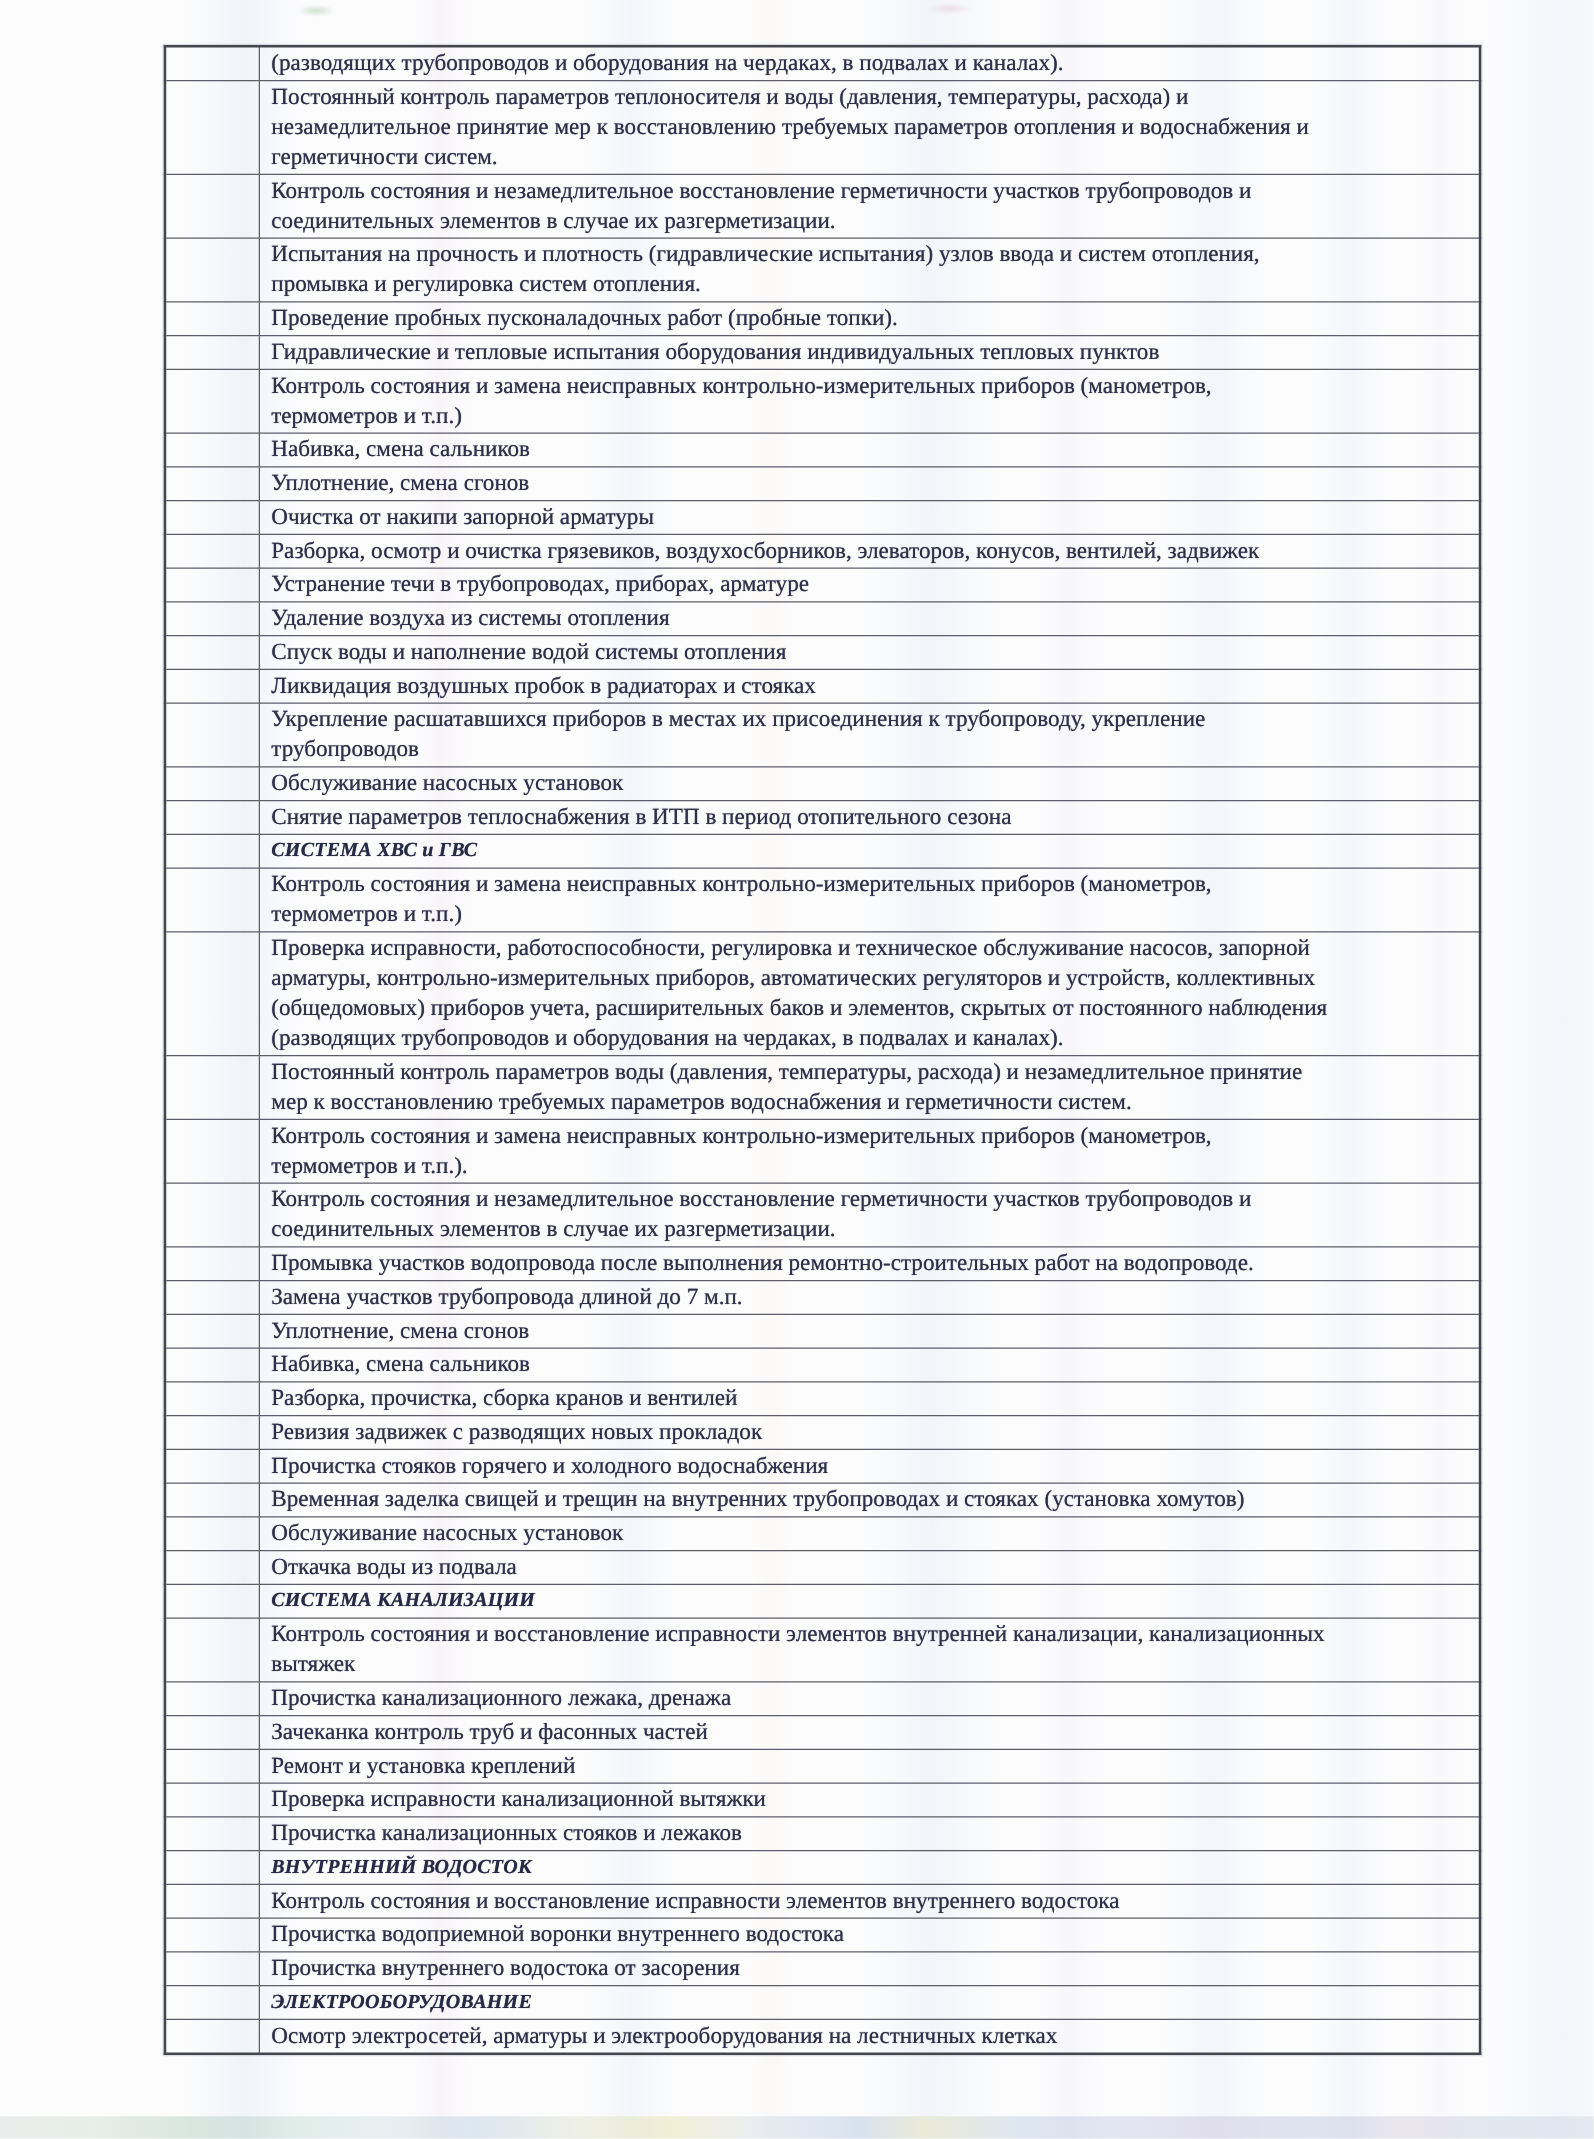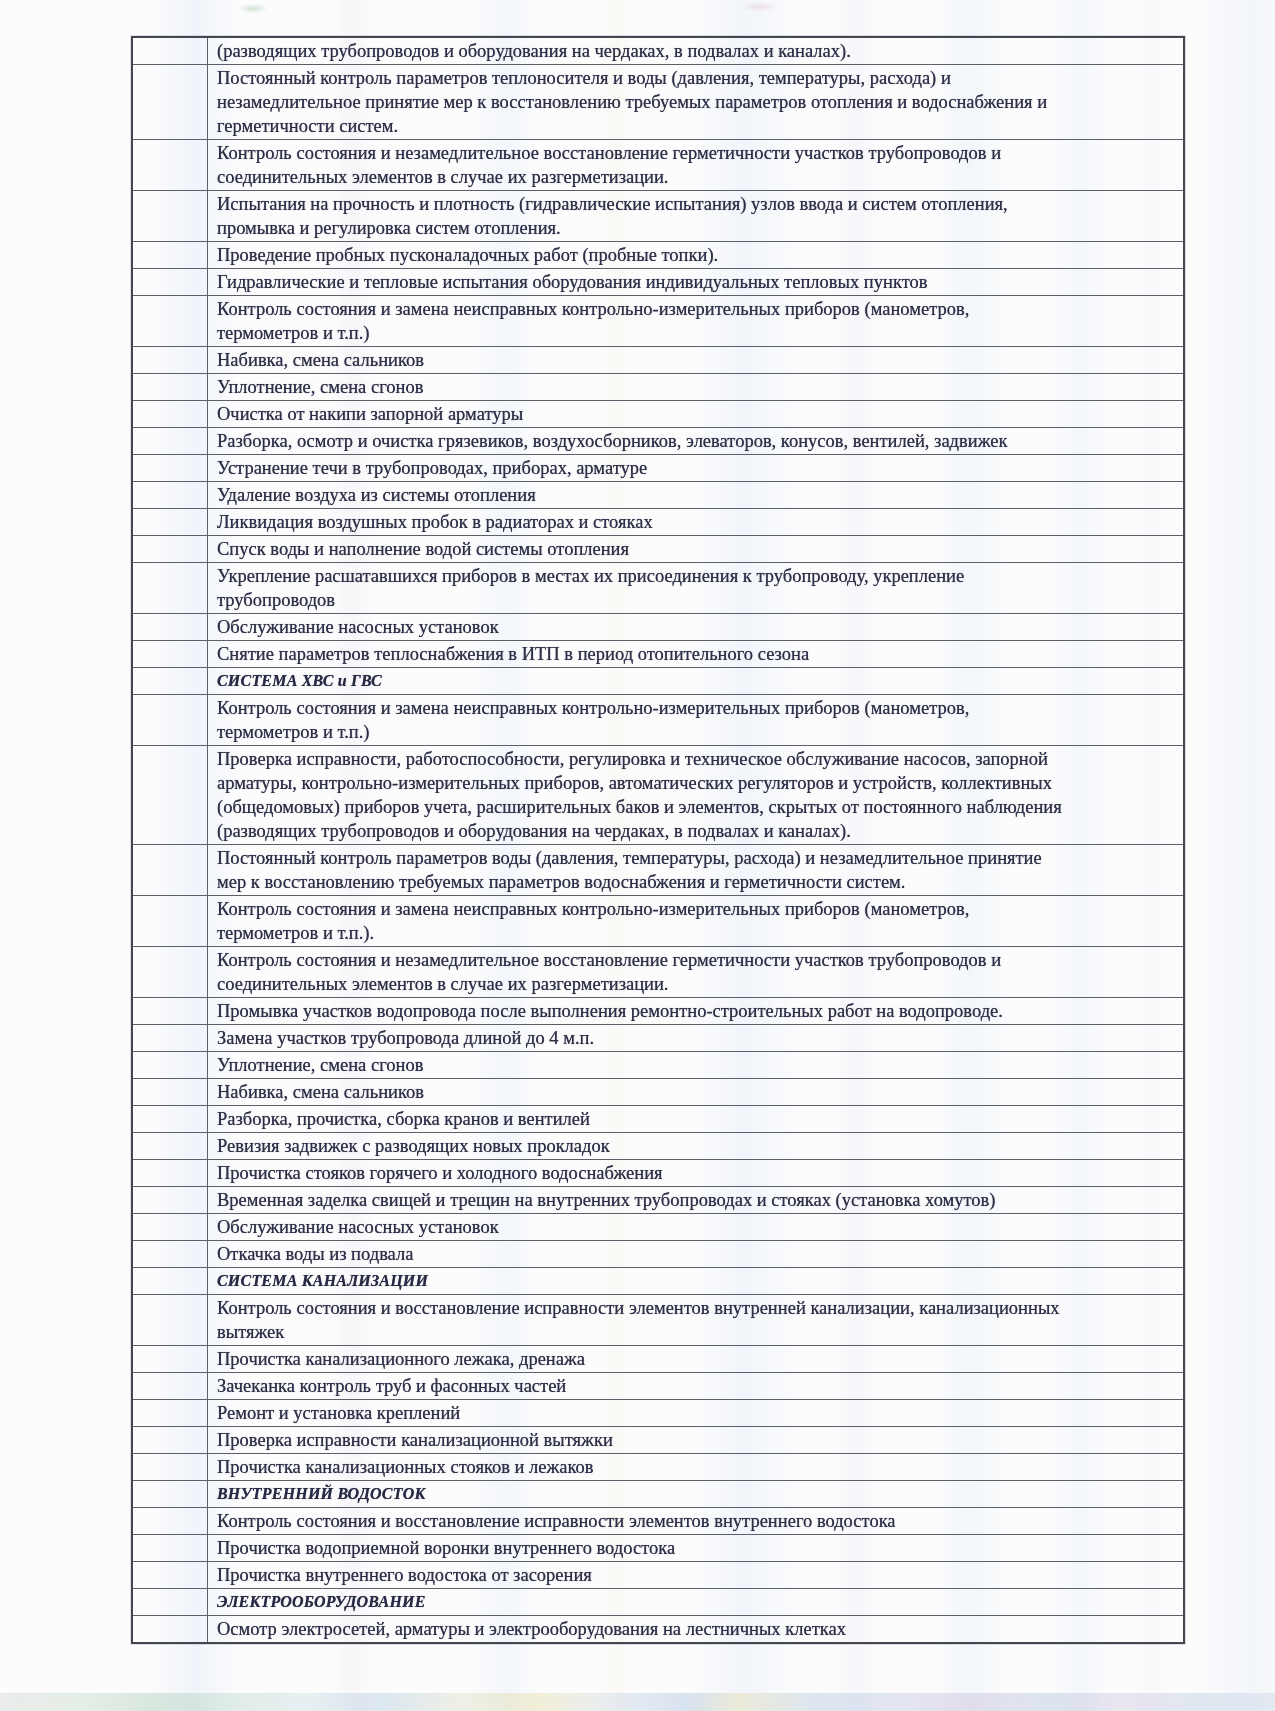--- a/index.html
+++ b/index.html
@@ -168,26 +168,26 @@
           <td class="c2">Устранение течи в трубопроводах, приборах, арматуре</td>
         </tr>
 
         <tr class="item">
           <td class="c1"></td>
           <td class="c2">Удаление воздуха из системы отопления</td>
         </tr>
 
         <tr class="item">
           <td class="c1"></td>
+          <td class="c2">Спуск воды и наполнение водой системы отопления</td>
+        </tr>
+
+        <tr class="item">
+          <td class="c1"></td>
           <td class="c2">Ликвидация воздушных пробок в радиаторах и стояках</td>
-        </tr>
-
-        <tr class="item">
-          <td class="c1"></td>
-          <td class="c2">Спуск воды и наполнение водой системы отопления</td>
         </tr>
 
         <tr class="item">
           <td class="c1"></td>
           <td class="c2">Укрепление расшатавшихся приборов в местах их присоединения к трубопроводу, укрепление
 трубопроводов</td>
         </tr>
 
         <tr class="item">
           <td class="c1"></td>
@@ -237,21 +237,21 @@
         </tr>
 
         <tr class="item">
           <td class="c1"></td>
           <td class="c2">Промывка участков водопровода после выполнения ремонтно-строительных работ на водопроводе.</td>
         </tr>
 
 
         <tr class="item">
           <td class="c1"></td>
-          <td class="c2">Замена участков трубопровода длиной до 4 м.п.</td>
+          <td class="c2">Замена участков трубопровода длиной до 7 м.п.</td>
         </tr>
 
         <tr class="item">
           <td class="c1"></td>
           <td class="c2">Уплотнение, смена сгонов</td>
         </tr>
 
         <tr class="item">
           <td class="c1"></td>
           <td class="c2">Набивка, смена сальников</td>

